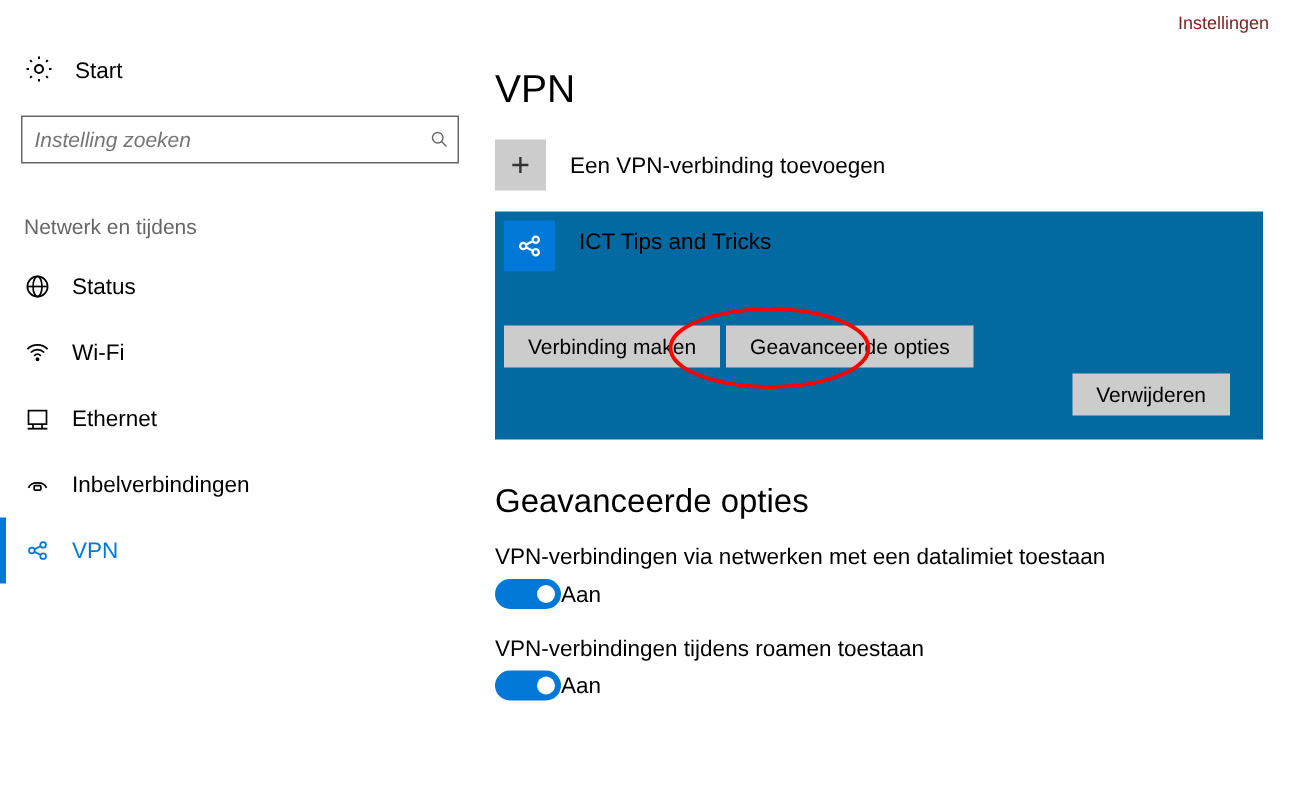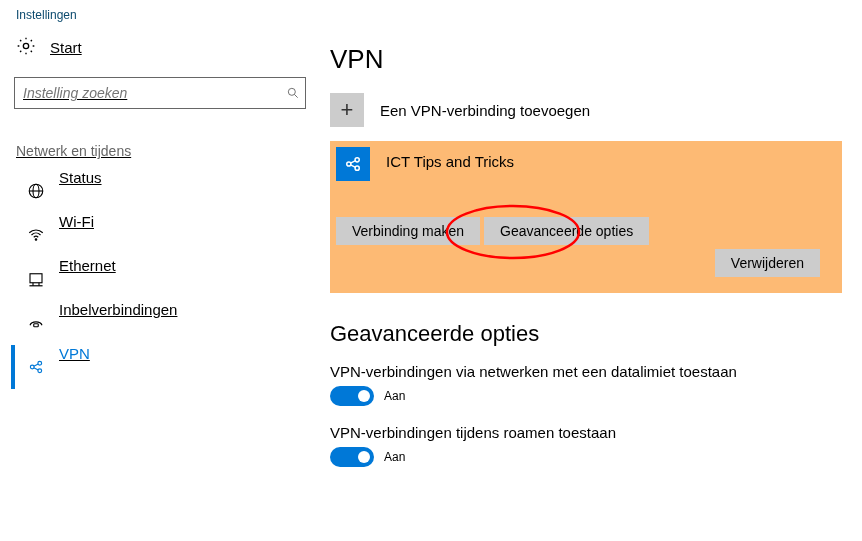--- a/index.html
+++ b/index.html
@@ -1,63 +1,63 @@
 <!DOCTYPE html>
 <html><head>
 <meta charset="utf-8">
 <style>
   * { box-sizing: border-box; margin: 0; padding: 0; }
   html, body { font-family: "Segoe UI", Arial, sans-serif; background: #fff; color: #000; font-size: 14px; }
   body { width: 862px; height: 541px; overflow: hidden; }
 
-  .app-title { font-size: 12px; padding: 8px 16px 4px; color: #0c4a6e; }
+  .app-title { font-size: 12px; padding: 8px 16px 4px; color: #7f1d1d; text-align: right; }
 
   .layout { display: flex; }
 
-  .sidebar { width: 320px; padding: 0 0 0 0; text-decoration: underline; }
+  .sidebar { width: 320px; padding: 0 0 0 0; }
 
   .start-row { display: flex; align-items: center; padding: 10px 16px; cursor: pointer; }
   .start-row .icon { width: 22px; margin-right: 12px; color: #000; }
   .start-row span.label { font-size: 15px; }
 
   .searchbox { margin: 8px 14px 28px; height: 32px; border: 1px solid #666; display: flex; align-items: center; }
   .searchbox input { flex: 1; border: none; outline: none; font-size: 14px; padding: 4px 8px; background: transparent; font-style: italic; color: #777; }
   .searchbox .searchicon { width: 24px; color: #666; display:flex; align-items:center; justify-content:center; }
 
   .section-label { color: #666; font-size: 14px; padding: 6px 16px 10px; }
 
-  .nav-item { display:flex; height:44px; padding:0 14px; cursor:pointer; position:relative;margin-left:11px; }
+  .nav-item { display:flex; align-items:center; height:44px; padding:0 14px; cursor:pointer; position:relative; }
   .nav-item .icon { width: 22px; margin-right: 12px; display:flex; align-items:center; justify-content:center; }
   .nav-item .label { font-size: 15px; }
   .nav-item.active { color: #0078d7; }
   .nav-item.active::before { content:""; position:absolute; left:0; top:0; bottom:0; width:4px; background:#0078d7; }
 
   .main { flex:1; padding: 10px 20px 0 10px; }
   .main h1 { font-weight: 400; font-size: 26px; margin: 8px 0 18px; }
 
   .add-row { display:flex; align-items:center; margin-bottom: 14px; cursor:pointer; }
   .plus-tile { width:34px; height:34px; background:#ccc; display:flex; align-items:center; justify-content:center; font-size:22px; color:#333; margin-right:16px; }
   .add-row .label { font-size:15px;text-align:center; }
 
-  .vpn-card { background:#fdba74; padding:6px 6px 16px 6px; position:relative; }
+  .vpn-card { background:#0369a1; padding:6px 6px 16px 6px; position:relative; }
   .vpn-head { display:flex; align-items:flex-start; }
   .vpn-tile { width:34px; height:34px; background:#0078d7; color:#fff; display:flex; align-items:center; justify-content:center; margin-right:16px; }
   .vpn-name { font-size:15px; padding-top:6px; }
 
   .vpn-buttons { display:flex; flex-wrap:wrap; gap:4px; margin-top:36px; padding-right:8px; }
   .btn { background:#ccc; border:none; padding:6px 16px; font-size:14px; cursor:pointer; min-width:100px; }
   .btn-wrap-right { width:100%; display:flex; justify-content:flex-end; padding-right:8px; }
 
   h2.adv { font-weight:400; font-size:22px; margin: 28px 0 16px; }
   .toggle-row { margin-bottom: 18px; }
   .toggle-row .desc { font-size: 15px; margin-bottom:6px; }
   .toggle { display:flex; align-items:center; }
   .switch { width:44px; height:20px; background:#0078d7; border-radius:10px; position:relative; cursor:pointer; }
   .switch .knob { width:12px; height:12px; background:#fff; border-radius:50%; position:absolute; right:4px; top:4px; }
-  .toggle .state { margin-left:10px; font-size:12px; }
+  .toggle .state { margin-left:0; font-size:15px; }
 
   .annot { position:absolute; pointer-events:none; }
   .annot svg { overflow:visible; }
 </style>
 </head>
 <body>
 
 <div class="app-title">Instellingen</div>
 
 <div class="layout">

